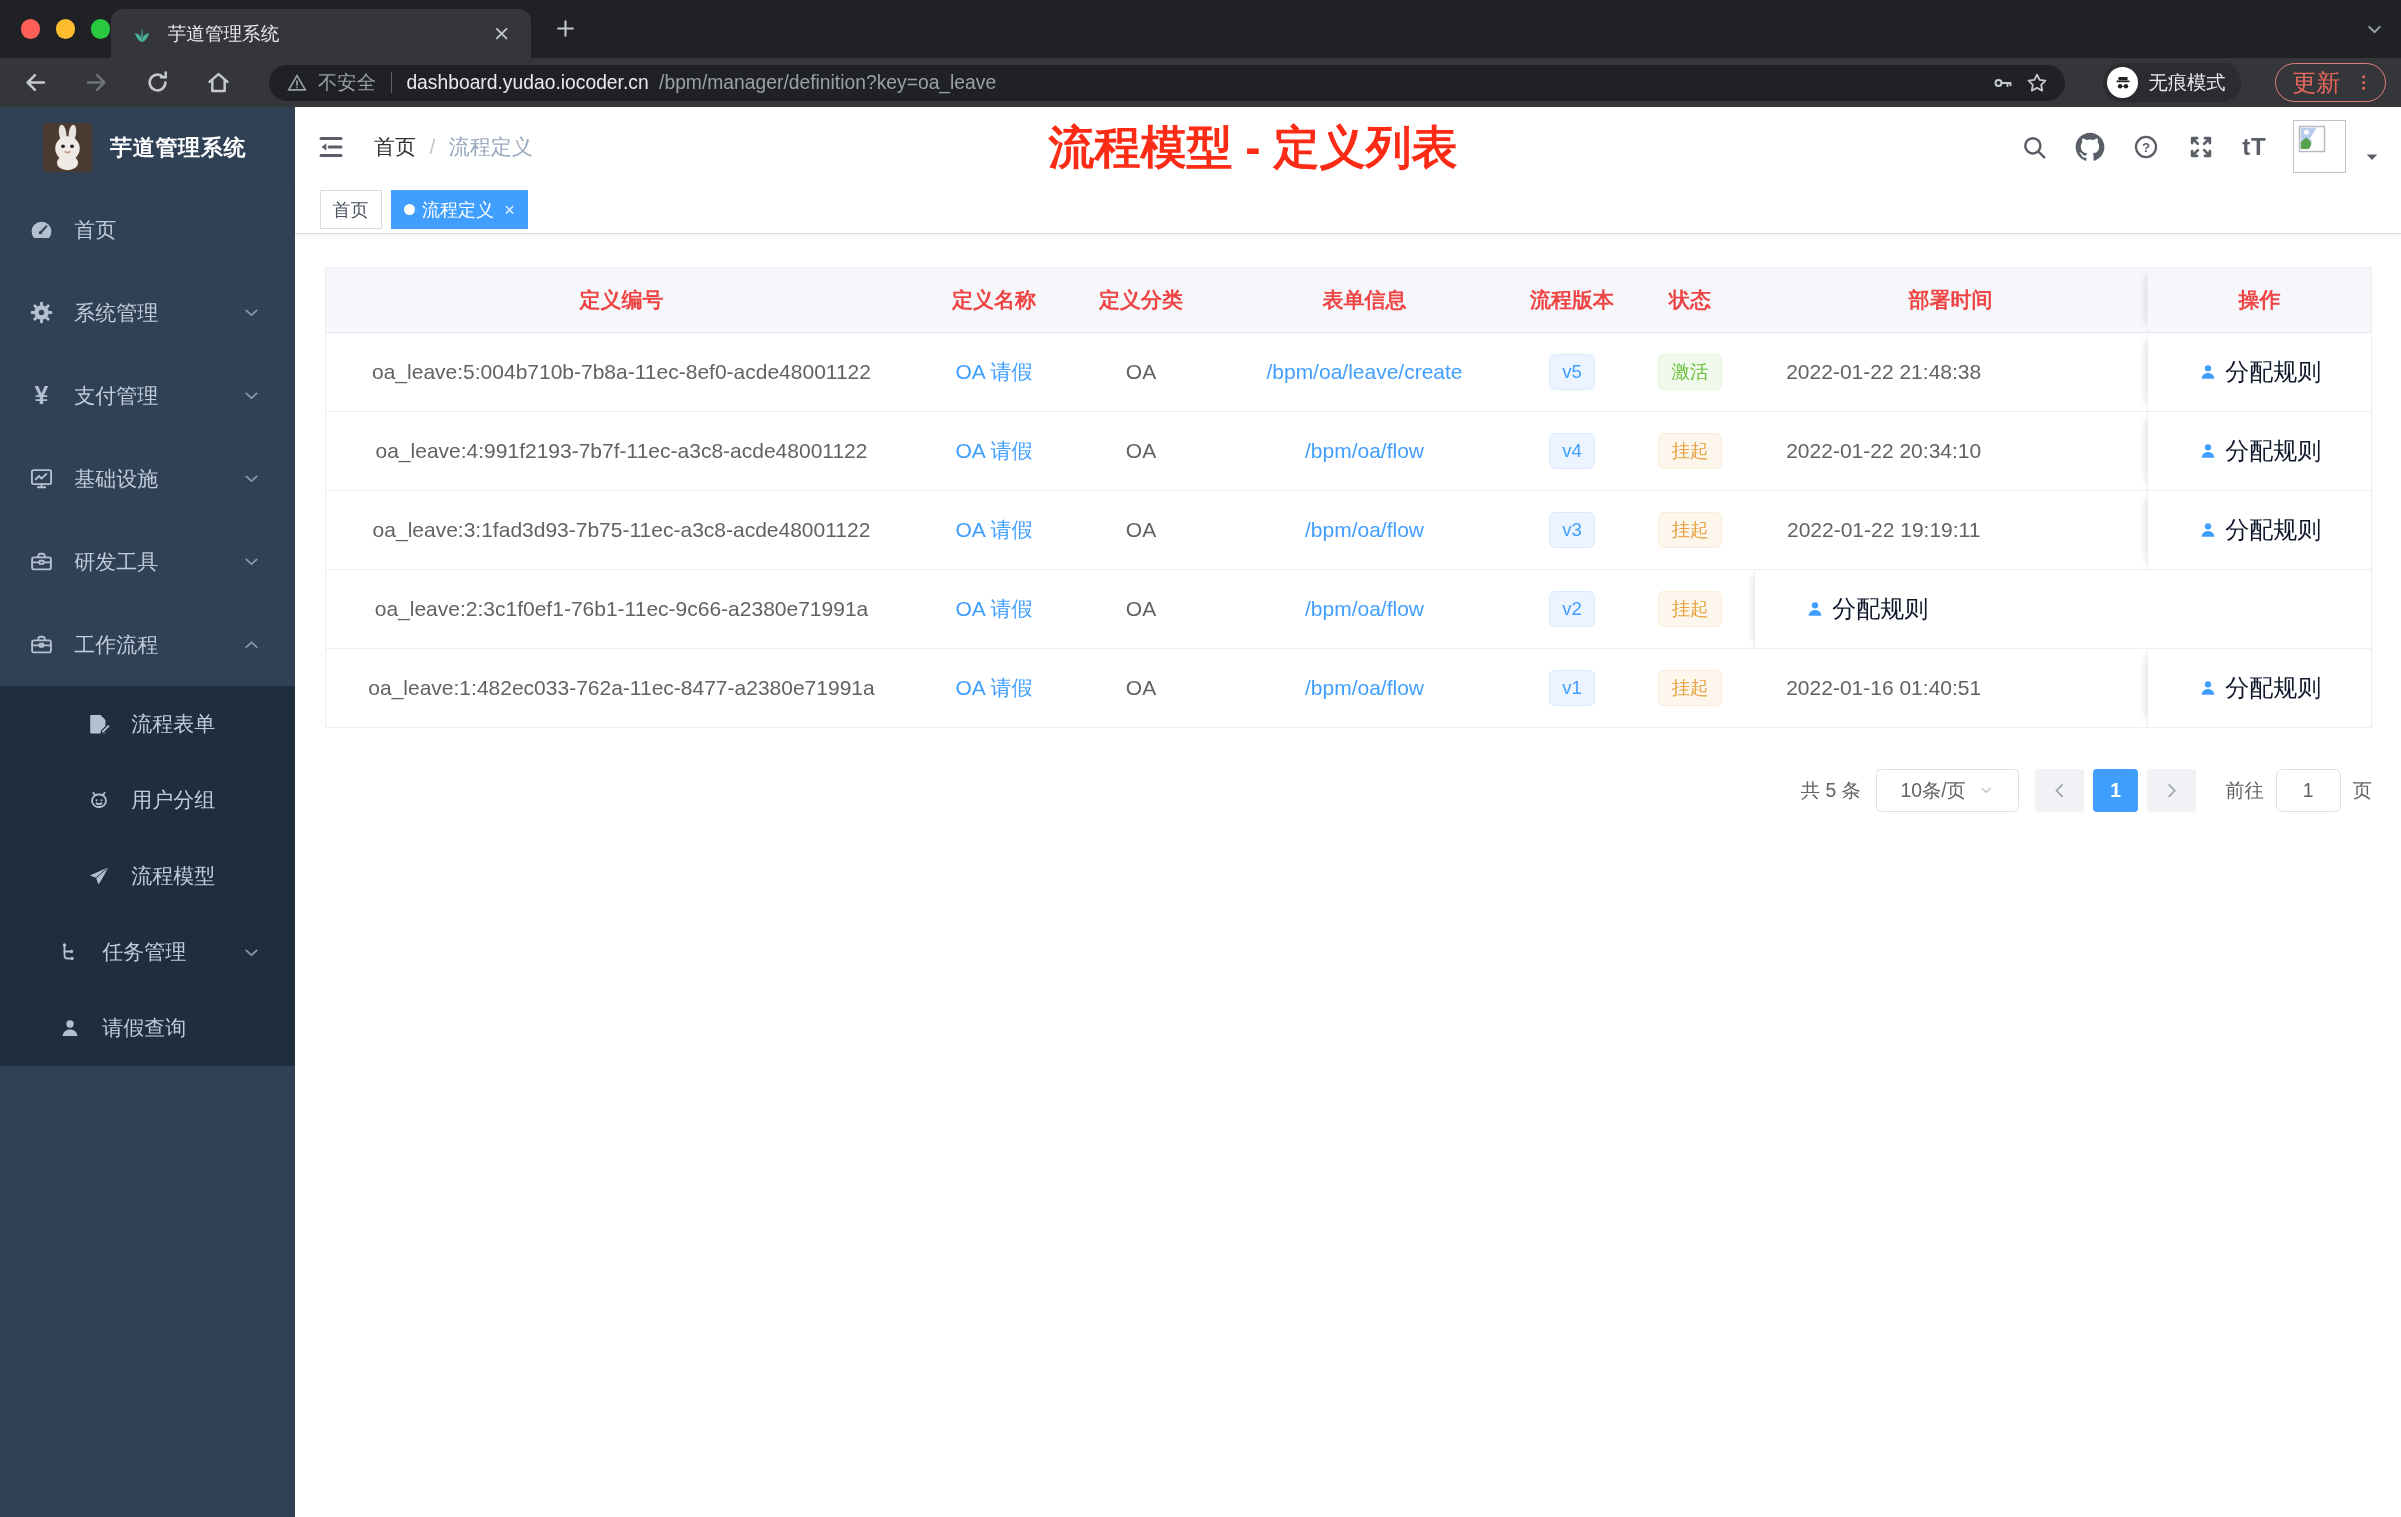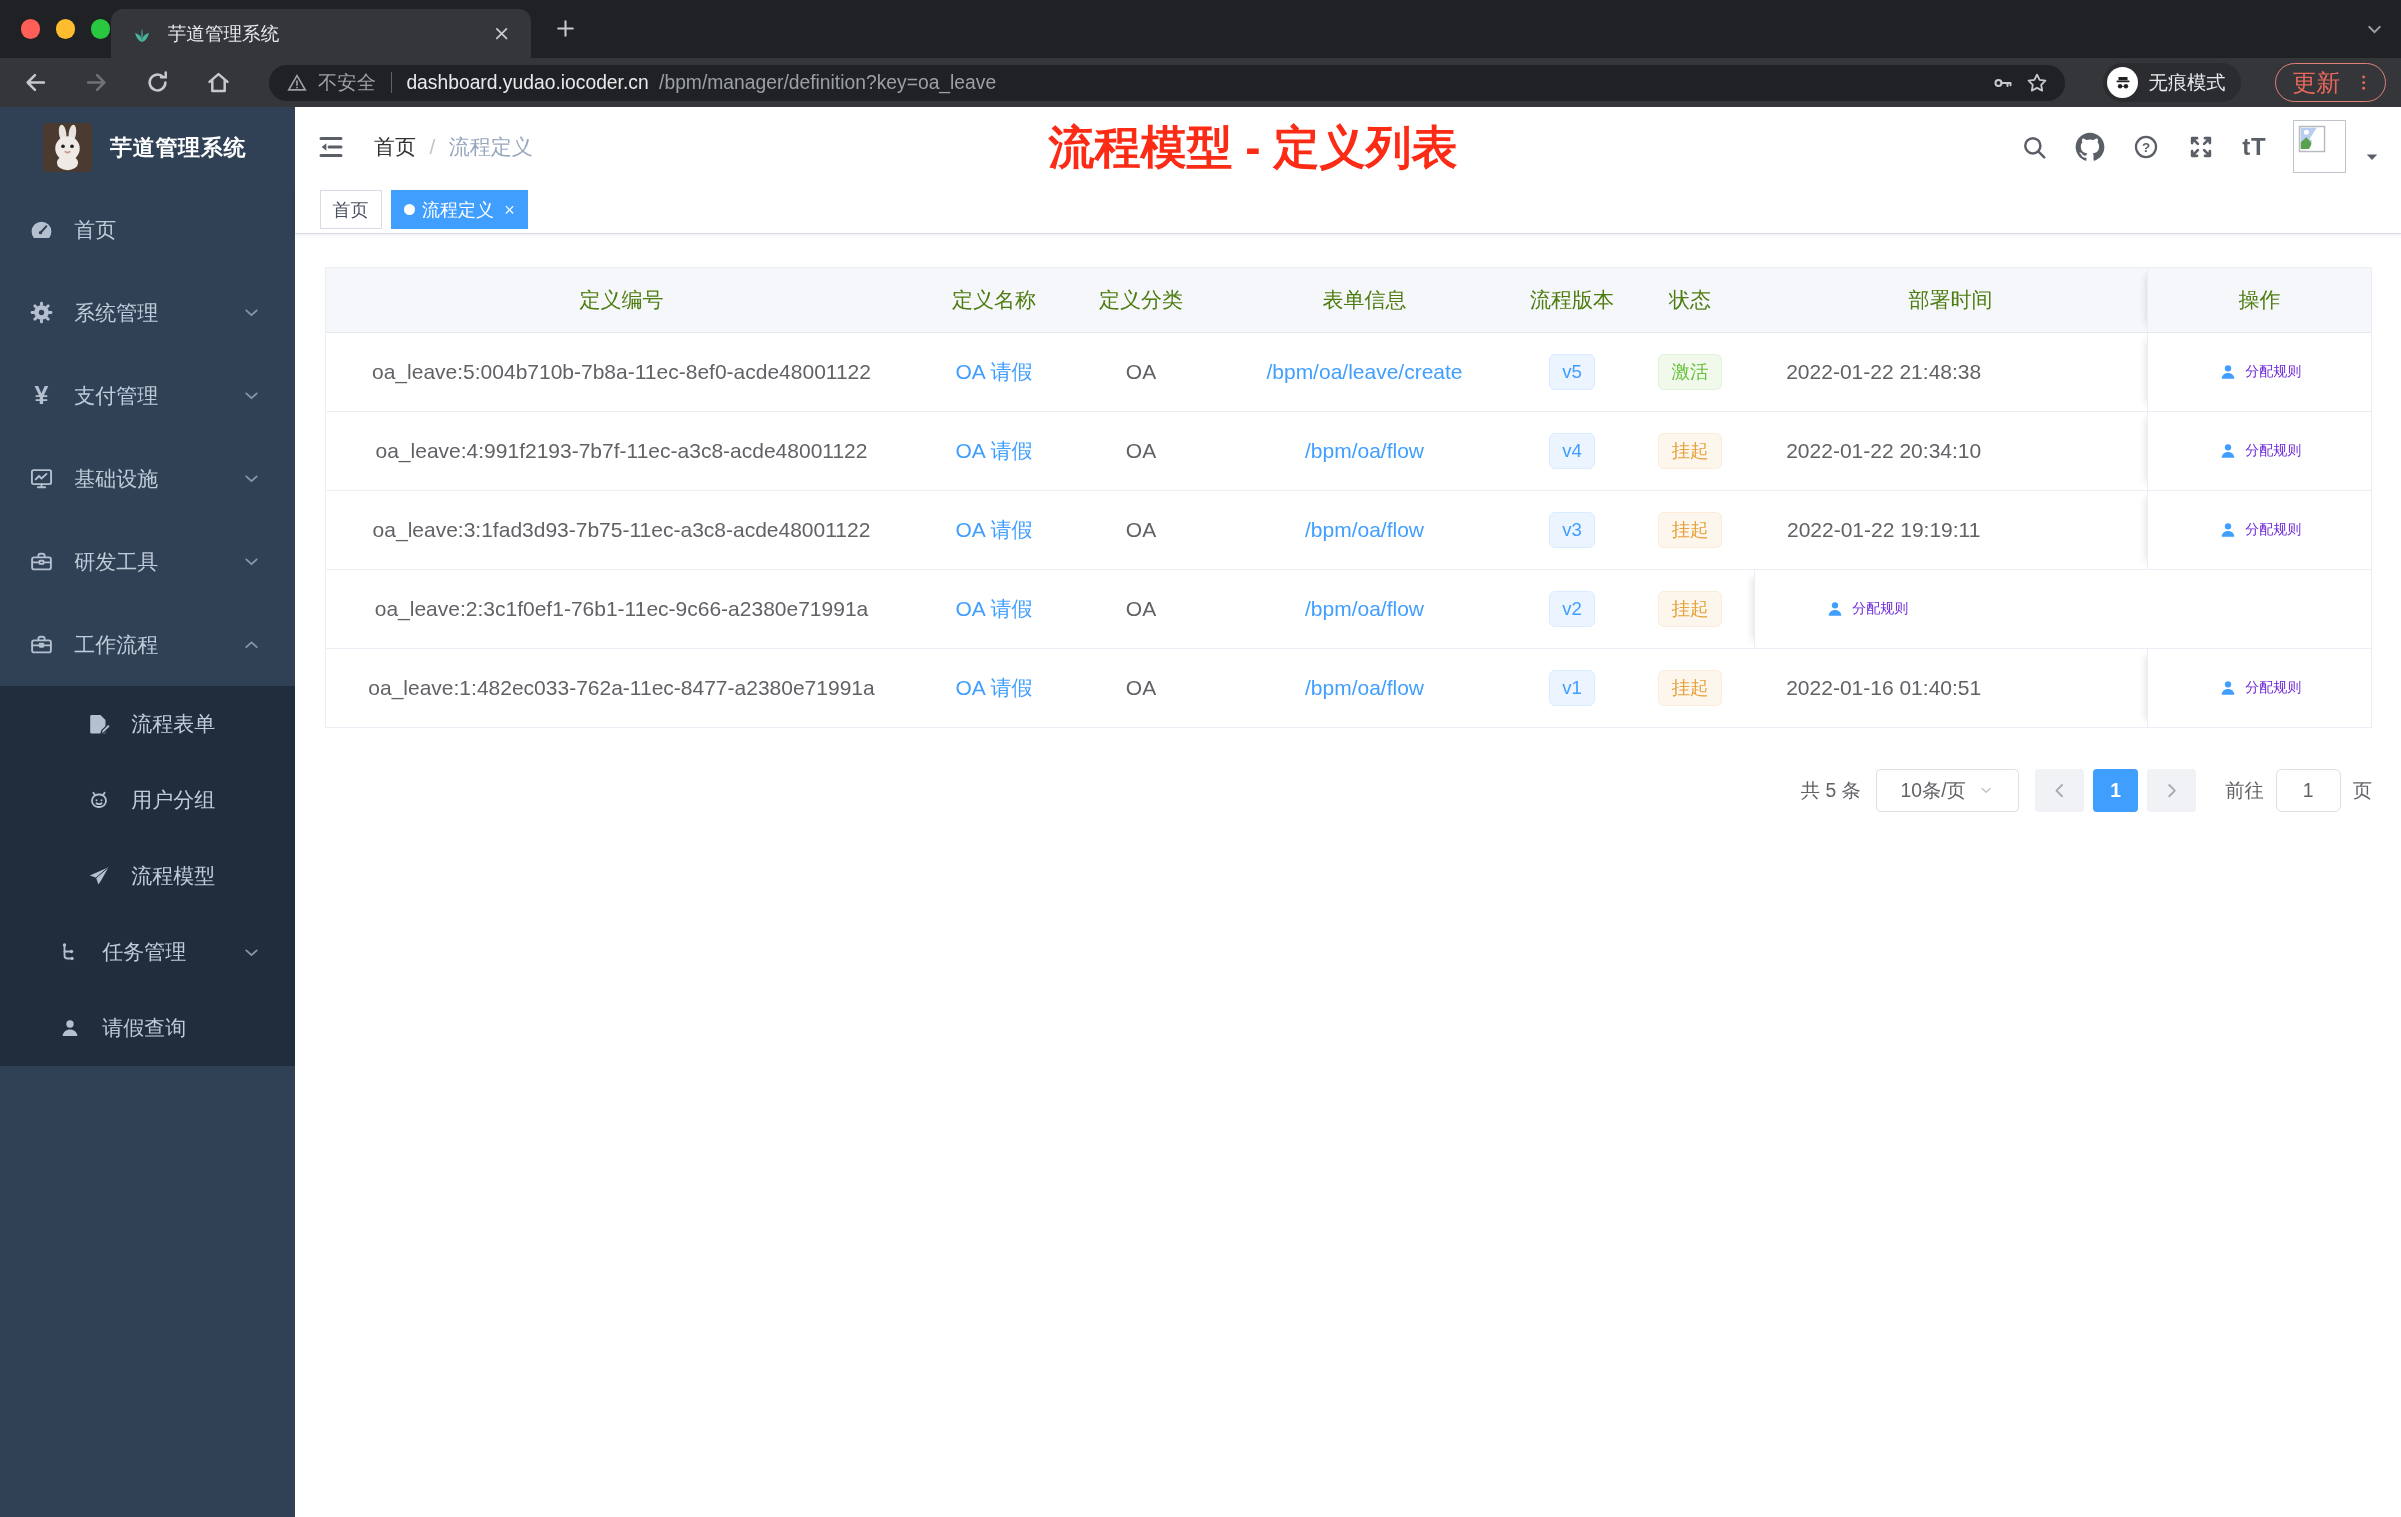--- a/index.html
+++ b/index.html
@@ -70,34 +70,34 @@
   .tagv { height:39px; display:flex; align-items:center; gap:7.4px; padding:0 12px;
     border:0.7px solid #d8dce5; background:#fff; color:#495060; font-size:18px; cursor:pointer; }
   .tagv.active { background:#409eff; border-color:#409eff; color:#fff; }
   .tagv-dot { width:11px; height:11px; border-radius:50%; background:#fff; }
   .tagv-close { font-size:18px; line-height:1; margin-left:3px; opacity:.9; }
 
   
   .content { flex:1; padding:33px 30px 0 30px; background:#fff; }
   .dtable { border:0.7px solid #ebeef5; border-bottom:none; font-size:21px; color:#606266; }
   .trow { display:flex; align-items:stretch; border-bottom:0.7px solid #ebeef5; background:#fff; }
-  .thead-row { background:#f5f7fa; color:#4d7c0f; font-weight:normal; border-bottom:0.7px solid #e3e7ee; }
+  .thead-row { background:#f5f7fa; color:#ef4444; font-weight:bold; border-bottom:0.7px solid #e3e7ee; }
   .tcell { display:flex; align-items:center; justify-content:center; text-align:center; padding:21px 7.4px; }
   .thead-row .tcell { padding:18px 7.4px; }
   .c1{width:591px}.c2{width:154px}.c3{width:140px}.c4{width:307px}
   .c5{width:108px}.c6{width:128px}
   .c7{width:393px; padding-right:141px;}
   .c8{width:224px; border-left:0.7px solid #ebeef5; box-shadow:-7.4px 0 7.4px -6.7px rgba(0,0,0,.13);}
   .link { color:#409eff; cursor:pointer; }
   .el-tag { height:36px; display:inline-flex; align-items:center; padding:0 12px;
     border-radius:6px; font-size:18.6px; border:0.7px solid; }
   .tag-version { background:#ecf5ff; border-color:#d9ecff; color:#409eff; }
   .tag-success { background:#f0f9eb; border-color:#e1f3d8; color:#67c23a; }
   .tag-warning { background:#fdf6ec; border-color:#faecd8; color:#e6a23c; }
-  .action-link { display:inline-flex; align-items:center; gap:7.4px; color:#6d28d9; font-size:14px; cursor:pointer; }
+  .action-link { display:inline-flex; align-items:center; gap:7.4px; color:#0f172a; font-size:24px; cursor:pointer; }
 
   
   .pagination { margin-top:41px; display:flex; justify-content:flex-end; align-items:center; font-size:19.3px; color:#606266; }
   .pg-total { margin-right:15px; }
   .pg-select { width:143px; height:43px; border:0.7px solid #dcdfe6; border-radius:4.5px;
     display:flex; align-items:center; justify-content:center; gap:12px; color:#606266; cursor:pointer; margin-right:16.3px; }
   .pg-btn { width:49px; height:43px; background:#f0f2f5; border-radius:3.7px; display:flex;
     align-items:center; justify-content:center; color:#a8abb2; cursor:pointer; }
   .pg-page { width:45px; height:43px; background:#409eff; color:#fff; border-radius:3.7px;
     display:flex; align-items:center; justify-content:center; font-weight:bold; margin:0 9px; cursor:pointer; }

